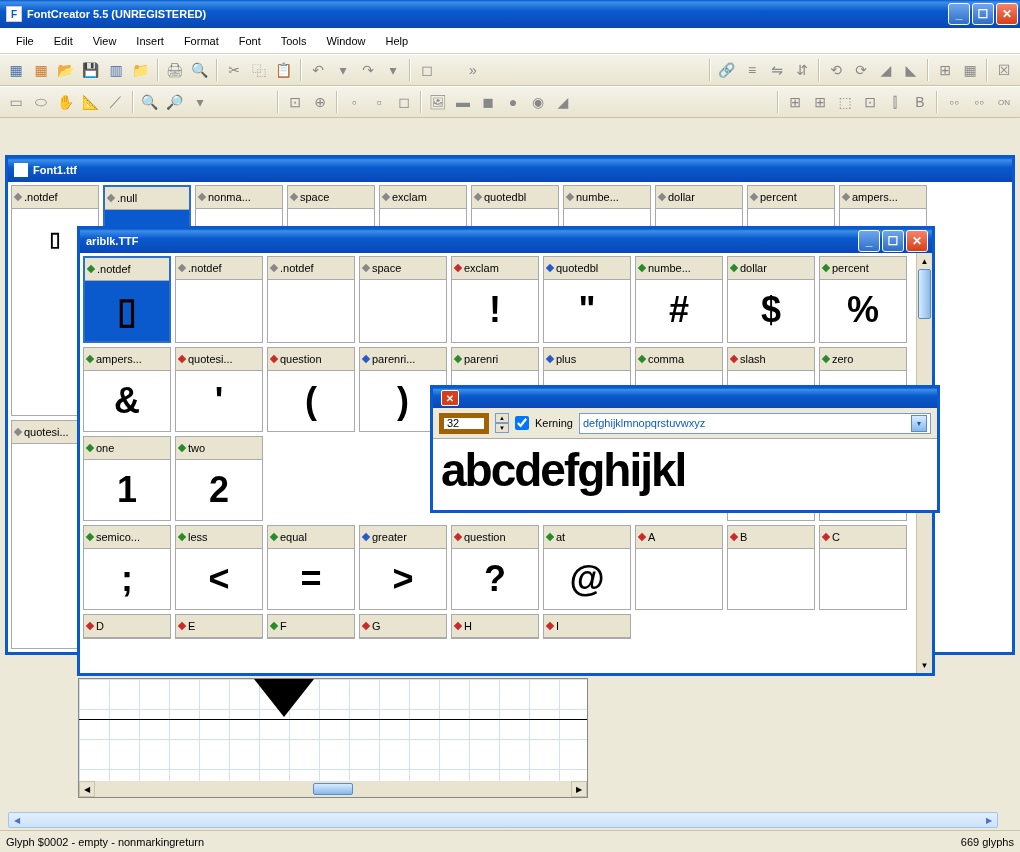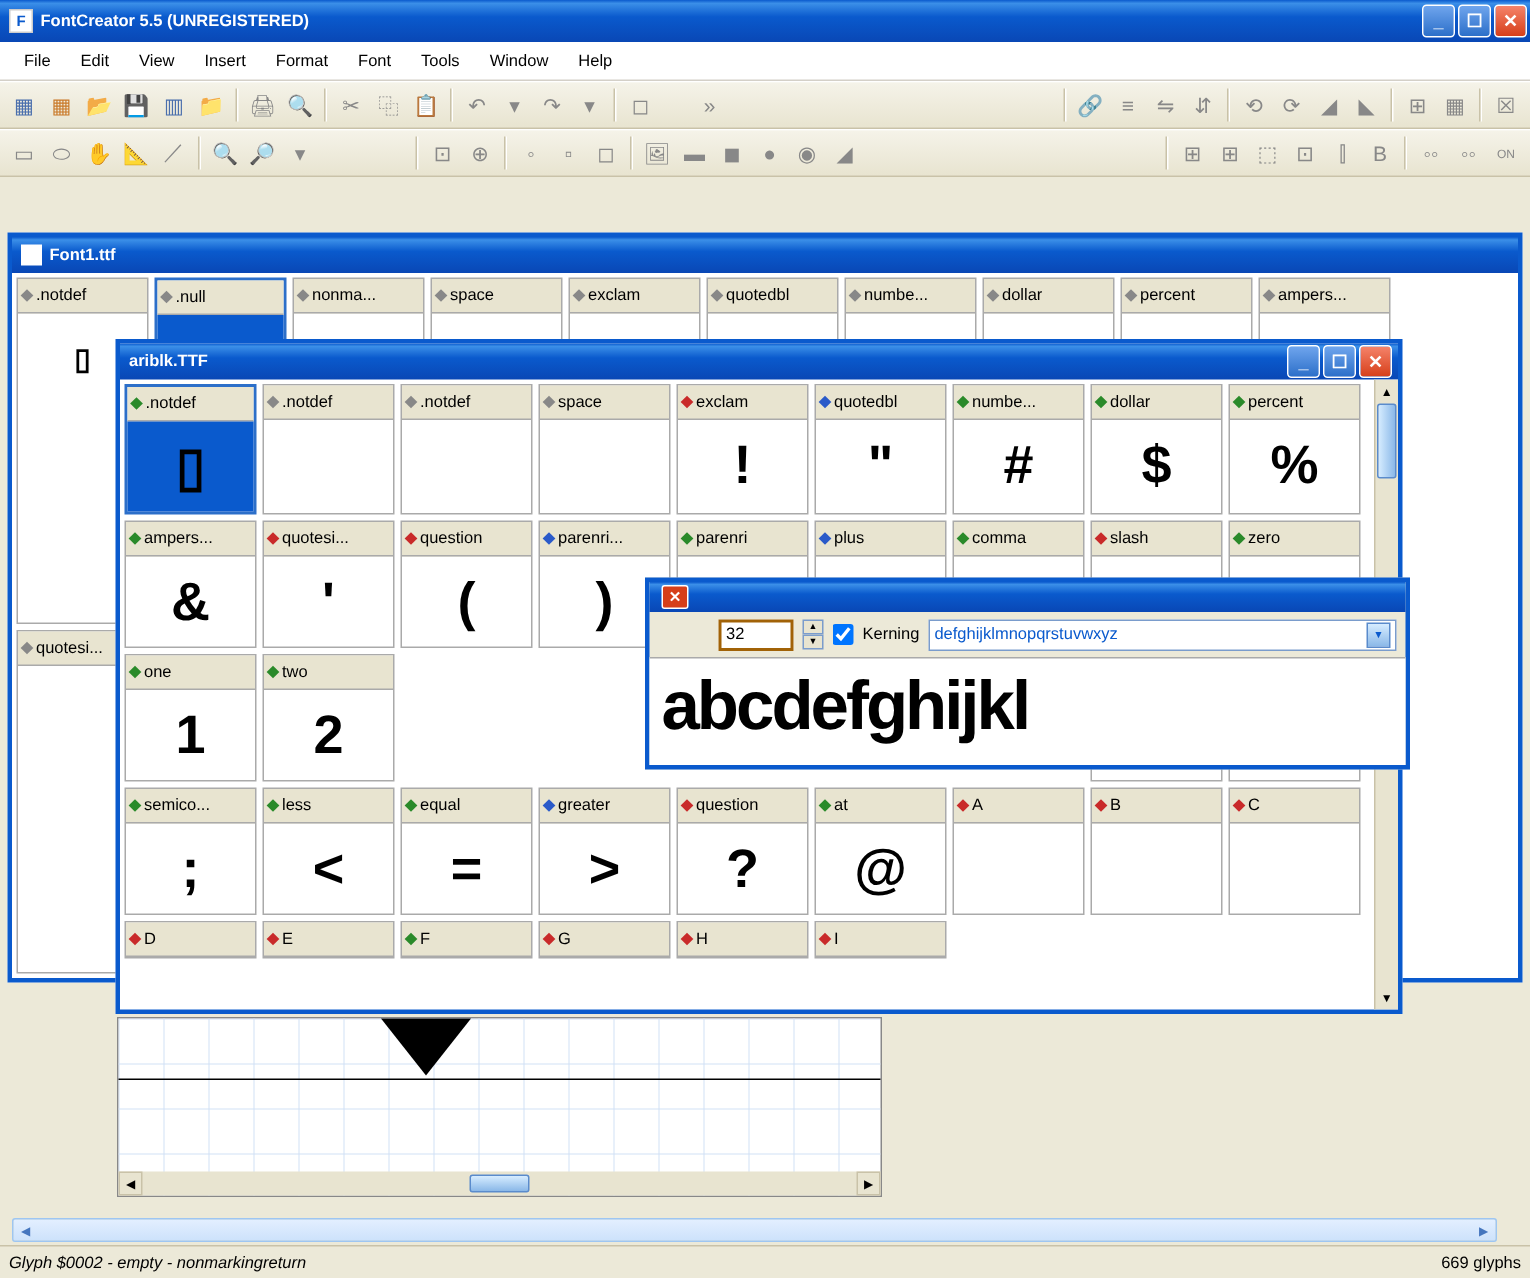--- a/index.html
+++ b/index.html
@@ -52,31 +52,31 @@
 .subwin .scrollbar .arr { position: absolute; left: 0; right: 0; height: 16px; display: flex; align-items: center; justify-content: center; font-size: 8px; }
 .subwin .scrollbar .arr.up { top: 0; }
 .subwin .scrollbar .arr.down { bottom: 0; }
 
 
 .preview { position: absolute; left: 430px; top: 385px; width: 510px; border: 3px solid #0a5acd; background: #ece9d8; z-index: 20; }
 .preview .ptitle { background: linear-gradient(to bottom, #0a5acd, #3b8fe8 8%, #0a5acd 40%, #0947b5); height: 20px; display: flex; align-items: center; padding: 0 4px 0 8px; color: white; font-weight: bold; font-size: 12px; }
 .preview .ptitle .title { flex: 1; }
 .preview .pbtn { width: 18px; height: 16px; background: #d63f1a; border: 1px solid #fff; border-radius: 2px; color: white; display: flex; align-items: center; justify-content: center; font-size: 10px; }
 .preview .pbar { height: 30px; display: flex; align-items: center; padding: 0 6px; gap: 6px; }
-.preview .pbar input[type=text] { width: 50px; height: 21px; border: 2px solid #a16207; padding: 0 3px; margin-left: 40px; }
+.preview .pbar input[type=text] { width: 50px; height: 21px; border: 5px solid #a16207; padding: 0 3px; }
 .preview .spinner { display: flex; flex-direction: column; }
 .preview .spinner div { width: 14px; height: 10px; border: 1px solid #7a9ccc; background: #e8e4d0; font-size: 6px; text-align: center; line-height: 8px; }
 .preview input[type=checkbox] { width: 14px; height: 14px; }
 .preview .combo { flex: 1; height: 21px; border: 1px solid #7a9ccc; background: #fff; display: flex; align-items: center; padding: 0 3px; color: #0a5acd; font-size: 10px; overflow: hidden; white-space: nowrap; }
 .preview .combo .cbtn { width: 16px; height: 17px; background: linear-gradient(to bottom, #d6ecff, #8ab8e8); border: 1px solid #5a8bcc; margin-left: auto; display: flex; align-items: center; justify-content: center; font-size: 7px; }
 .preview .pbody { background: #fff; height: 72px; border-top: 1px solid #aaa; padding: 4px 8px; font-family: "Arial Black", sans-serif; font-size: 46px; font-weight: 900; overflow: hidden; white-space: nowrap; letter-spacing: -2px; }
 
 
 .statusbar { position: absolute; left: 0; right: 0; bottom: 0; height: 22px; background: #ece9d8; border-top: 1px solid #c9c2a8; display: flex; align-items: center; padding: 0 6px; }
-.statusbar .sl { flex: 1; font-style: italic; }
+.statusbar .sl { flex: 1; }
 .statusbar .sr { }
 
 
 .hscroll { position: absolute; left: 8px; right: 22px; bottom: 24px; height: 16px; background: linear-gradient(to bottom, #e3efff, #cde2fb); border: 1px solid #9ec6f2; border-radius: 2px; display: flex; align-items: center; }
 .hscroll .har { width: 16px; text-align: center; font-size: 8px; color: #4576be; }
 .hscroll .track { flex: 1; }
 
 
 .editor { position: absolute; left: 78px; top: 678px; width: 510px; height: 120px; background: #fff; border: 1px solid #888; z-index: 5; }
 .editor .grid-bg { position: absolute; inset: 0;

